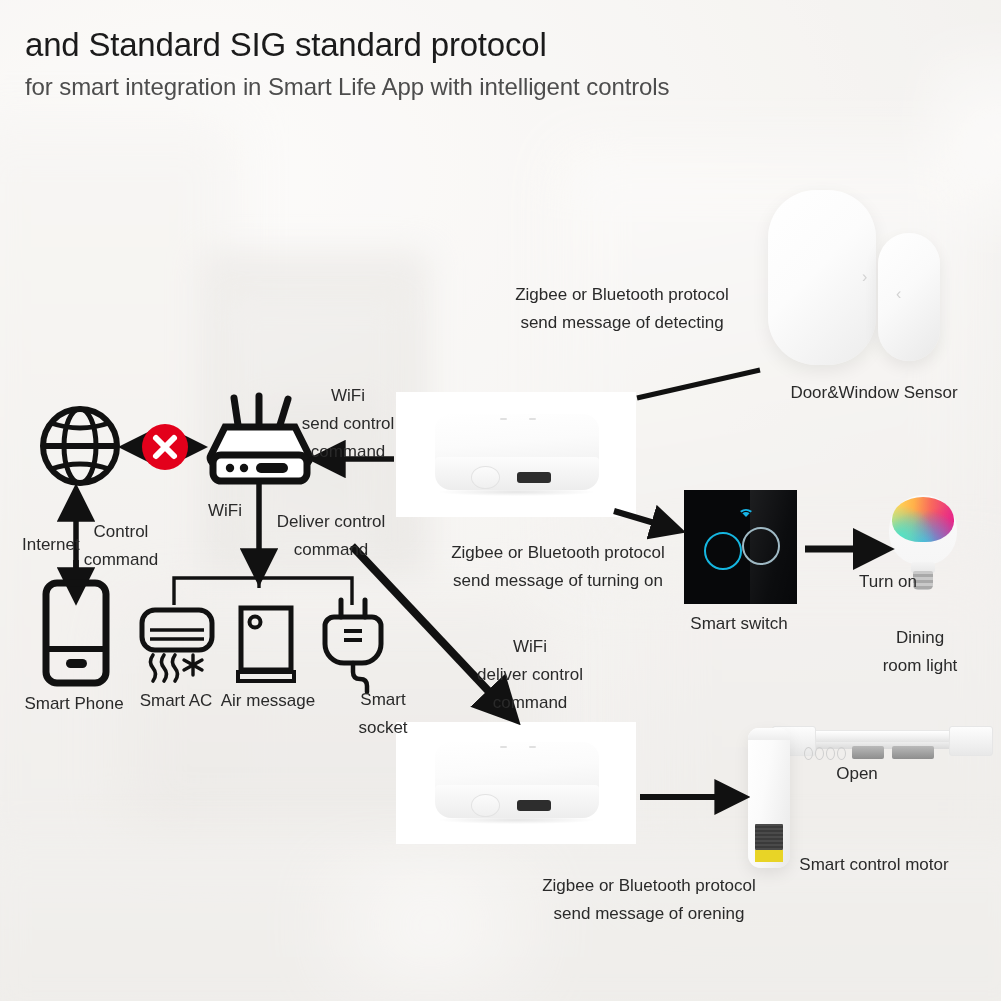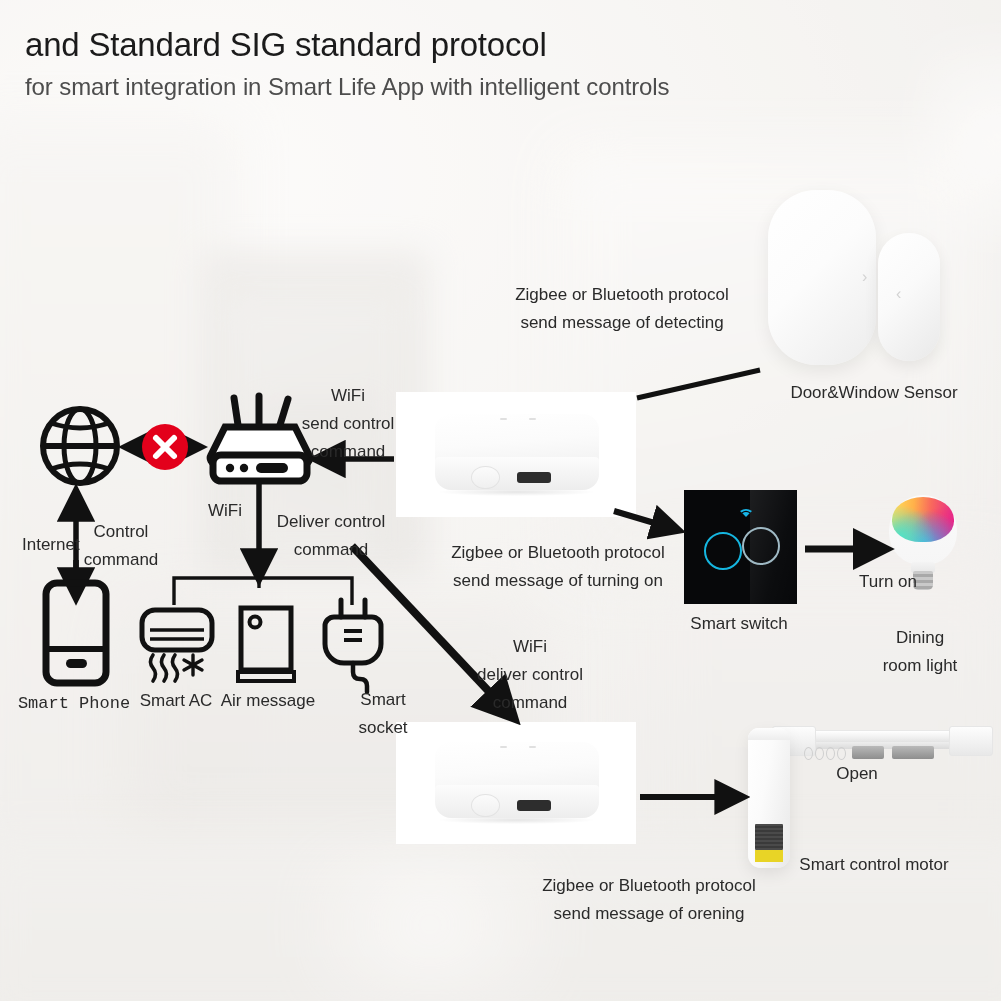--- a/index.html
+++ b/index.html
@@ -316,21 +316,21 @@
 
   <div class="lbl" style="left:22px;  top:531px;">Internet</div>
   <div class="lbl c" style="left:121px;top:518px;">Control
 command</div>
   <div class="lbl" style="left:208px;top:497px;">WiFi</div>
   <div class="lbl c" style="left:348px;top:382px;">WiFi
 send control
 command</div>
   <div class="lbl c" style="left:331px;top:508px;">Deliver control
 command</div>
-  <div class="lbl c" style="left:74px; top:690px;font-family:Liberation Mono, monospace;">Smart Phone</div>
+  <div class="lbl c" style="left:74px; top:690px;">Smart Phone</div>
   <div class="lbl c" style="left:176px;top:687px;">Smart AC</div>
   <div class="lbl c" style="left:268px;top:687px;">Air message</div>
   <div class="lbl c" style="left:354px;top:686px;margin-left:29px;">Smart
 socket</div>
   <div class="lbl c" style="left:622px;top:281px;">Zigbee or Bluetooth protocol
 send message of detecting</div>
   <div class="lbl c" style="left:874px;top:379px;">Door&amp;Window Sensor</div>
   <div class="lbl c" style="left:558px;top:539px;">Zigbee or Bluetooth protocol
 send message of turning on</div>
   <div class="lbl c" style="left:530px;top:633px;">WiFi

